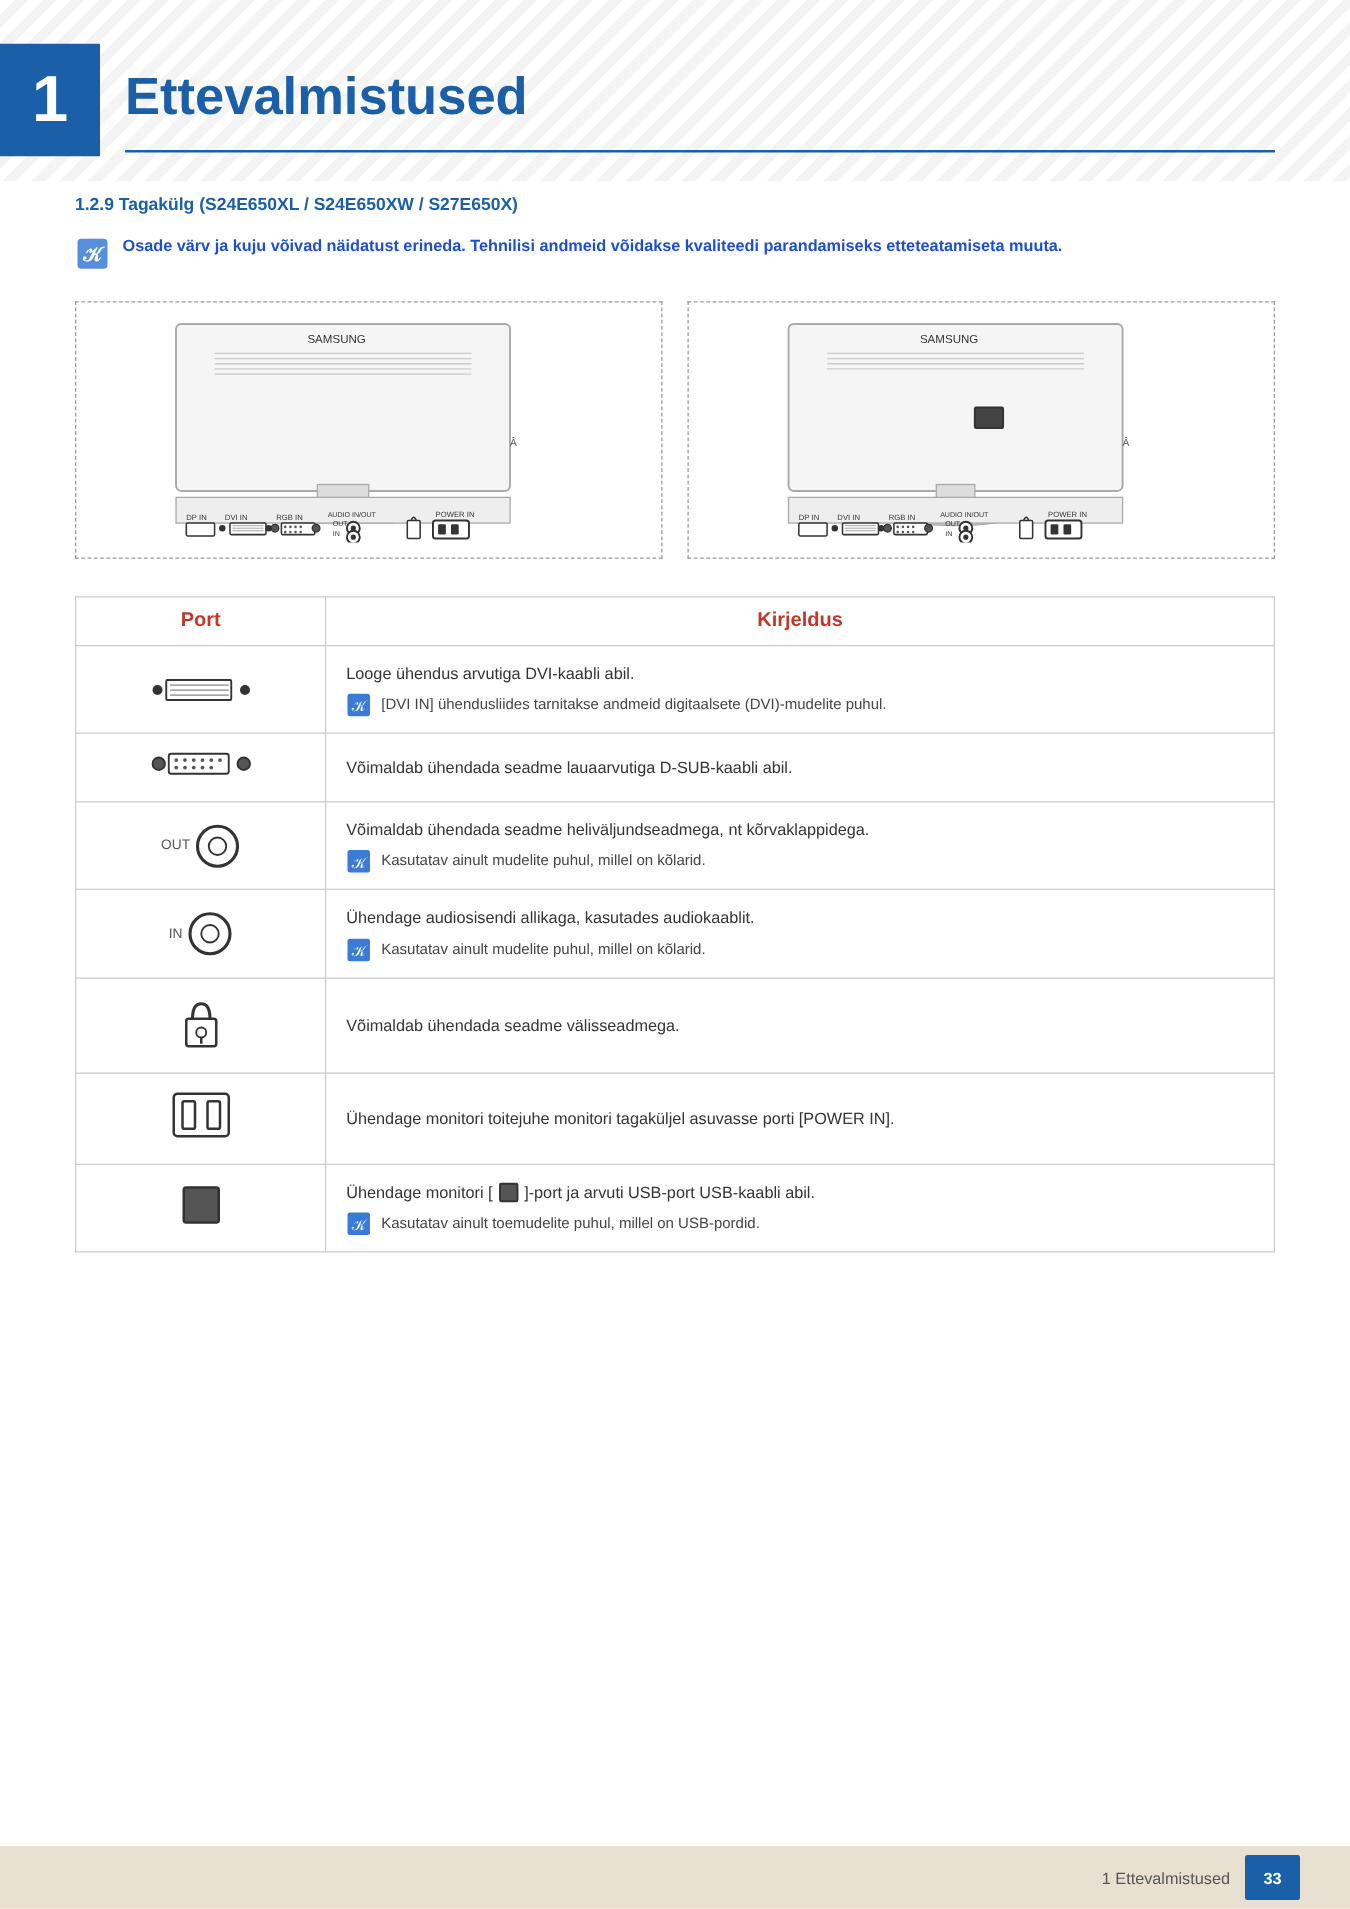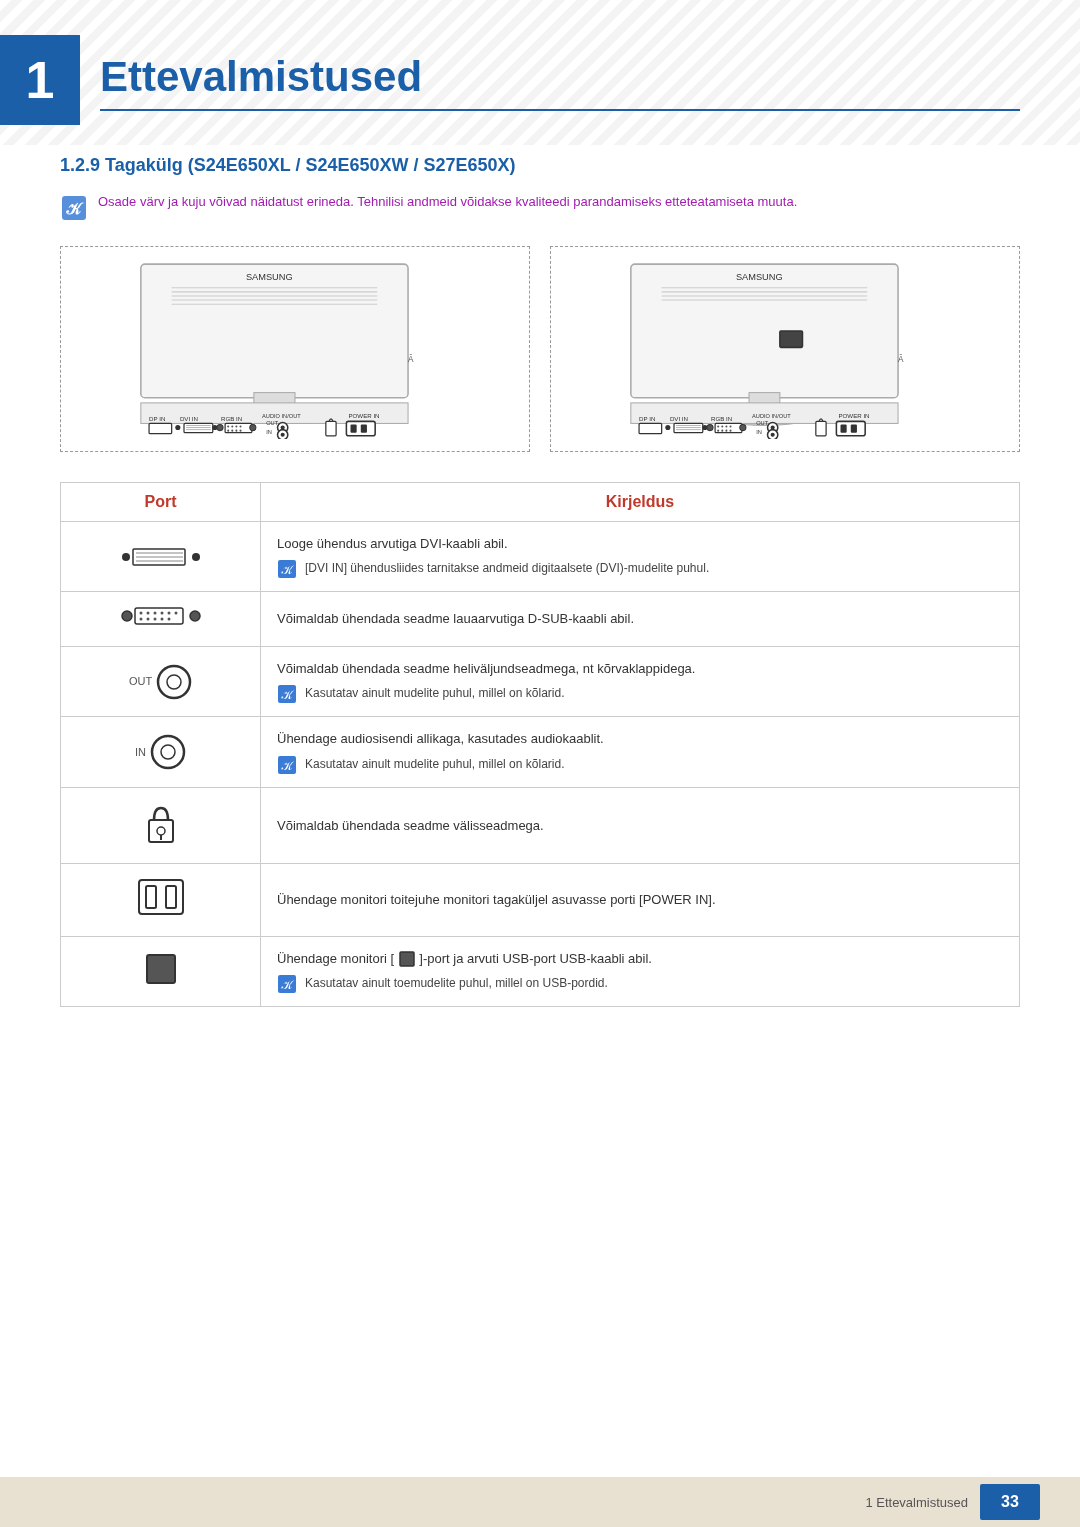--- a/index.html
+++ b/index.html
@@ -36,30 +36,30 @@
       flex-shrink: 0;
     }
 
     .chapter-title {
       font-size: 42px;
       font-weight: bold;
       color: #1a5fa8;
       padding-top: 18px;
       border-bottom: 2px solid #1a5fa8;
       flex: 1;
-      padding-bottom: 8px;
+      padding-bottom: 19px;
     }
 
     .content-area {
       padding: 0 60px;
     }
 
     
     .section-heading {
-      font-size: 18px;
+      font-size: 14px;
       font-weight: bold;
       color: #1a5fa8;
       margin-bottom: 16px;
       margin-top: 10px;
     }
 
     
     .note-block {
       display: flex;
       align-items: flex-start;
@@ -69,22 +69,23 @@
 
     .note-icon {
       width: 28px;
       height: 28px;
       flex-shrink: 0;
       margin-top: 2px;
     }
 
     .note-text {
       font-size: 13px;
-      color: #a21caf;
+      color: #1d4ed8;
       line-height: 1.5;
+      font-weight: bold;
     }
 
     
     .diagrams-row {
       display: flex;
       justify-content: flex-start;
       margin-bottom: 30px;
       gap: 20px;
     }
 
@@ -174,26 +175,26 @@
     }
 
     .footer-text {
       font-size: 13px;
       color: #555;
     }
 
     .footer-page {
       background: #1a5fa8;
       color: white;
-      width: 60px;
+      width: 44px;
       height: 36px;
       display: flex;
       align-items: center;
       justify-content: center;
-      font-size: 16px;
+      font-size: 13px;
       font-weight: bold;
       border-radius: 2px;
     }
 
     
     .header-wrapper {
       background: repeating-linear-gradient(
         135deg,
         transparent,
         transparent 8px,

